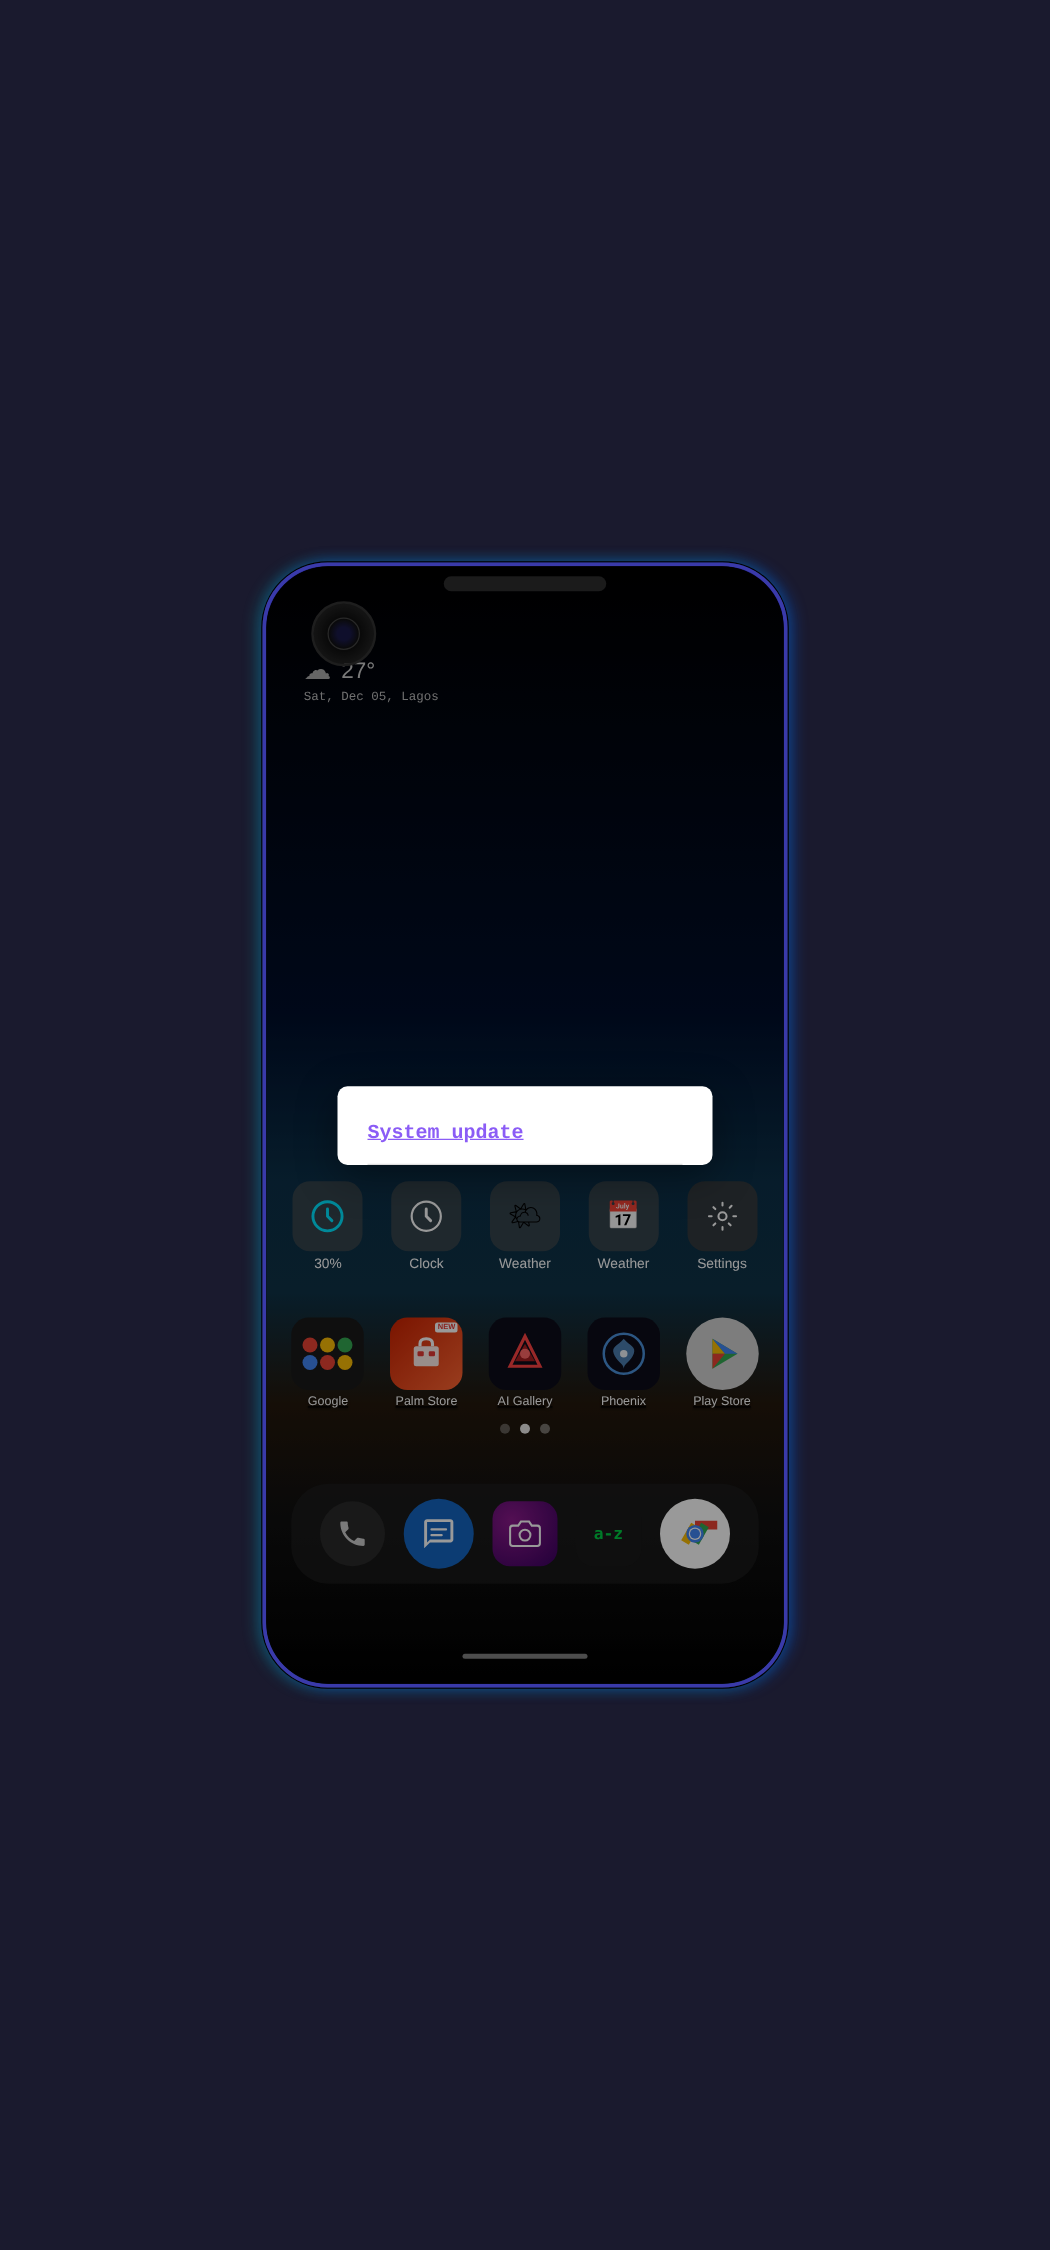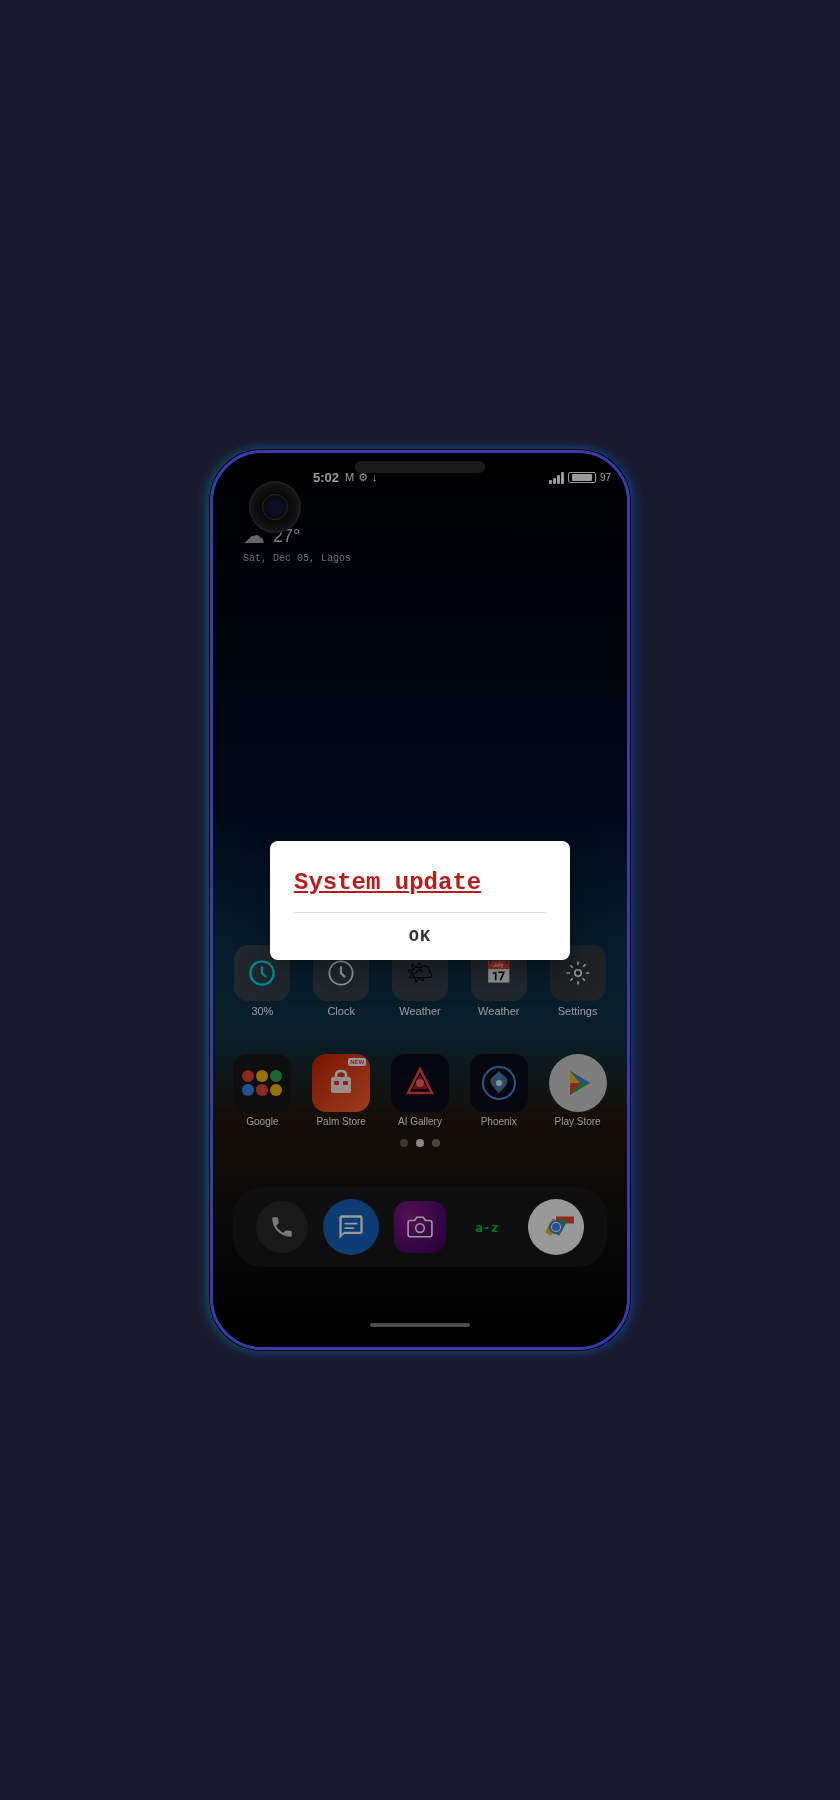--- a/index.html
+++ b/index.html
@@ -228,23 +228,23 @@
 
     .dialog-box {
       background: #fff;
       border-radius: 8px;
       width: 300px;
       padding: 28px 24px 0;
       box-shadow: 0 8px 32px rgba(0,0,0,0.4);
     }
 
     .dialog-title {
-      font-size: 24px;
+      font-size: 16px;
       font-weight: 700;
-      color: #b91c1c;
+      color: #8b5cf6;
       margin-bottom: 16px;
       font-family: 'Courier New', monospace;
       text-decoration: underline;
     }
 
     .dialog-message {
       font-size: 16px;
       color: #222;
       line-height: 1.5;
       margin-bottom: 28px;
@@ -410,58 +410,33 @@
 <body>
 
 <div class="phone-outer">
   <div class="phone-inner">
 
     <div class="wallpaper"></div>
 
     <div class="notch"></div>
     <div class="camera-hole"></div>
 
-    <div class="status-bar">
-      <div class="status-left">
-        <span class="status-time">5:02</span>
-        <div class="status-icons">
-          <span class="status-icon">M</span>
-          <span class="status-icon">⚙</span>
-          <span class="status-icon">↓</span>
-        </div>
-      </div>
-      <div class="status-right">
-        <div class="signal-bars">
-          <div class="signal-bar" style="height:4px;"></div>
-          <div class="signal-bar" style="height:6px;"></div>
-          <div class="signal-bar" style="height:9px;"></div>
-          <div class="signal-bar" style="height:12px;"></div>
-        </div>
-        <span class="status-icon">
-          <span style="font-size:9px; color:#fff; border:1.5px solid #fff; border-radius:2px; padding:1px 3px; display:inline-flex; align-items:center; gap:2px;">
-            <span style="background:#fff; height:7px; width:20px; border-radius:1px; display:inline-block;"></span>
-          </span>
-        </span>
-        <span class="battery-percent" style="color:#fff; font-size:10px;">97</span>
-      </div>
-    </div>
 
     <div class="home-content">
       <div class="weather-row">
         <span class="cloud-icon">☁</span>
         <span class="temperature">27°</span>
       </div>
       <div class="date-text">Sat, Dec 05, Lagos</div>
     </div>
 
     <div class="dialog-overlay">
       <div class="dialog-box">
         <div class="dialog-title">System update</div>
         <hr class="dialog-divider">
-        <button class="dialog-ok-btn">OK</button>
       </div>
     </div>
 
     <div class="quick-settings">
       <div class="quick-item">
         <div class="quick-icon-box" style="background:rgba(80,80,80,0.6);">
           <svg width="28" height="28" viewBox="0 0 24 24" fill="none">
               <circle cx="12" cy="12" r="10" stroke="#00e5ff" stroke-width="2"></circle>
               <path d="M12 7v5l3 3" stroke="#00e5ff" stroke-width="2" stroke-linecap="round"></path>
             </svg>

